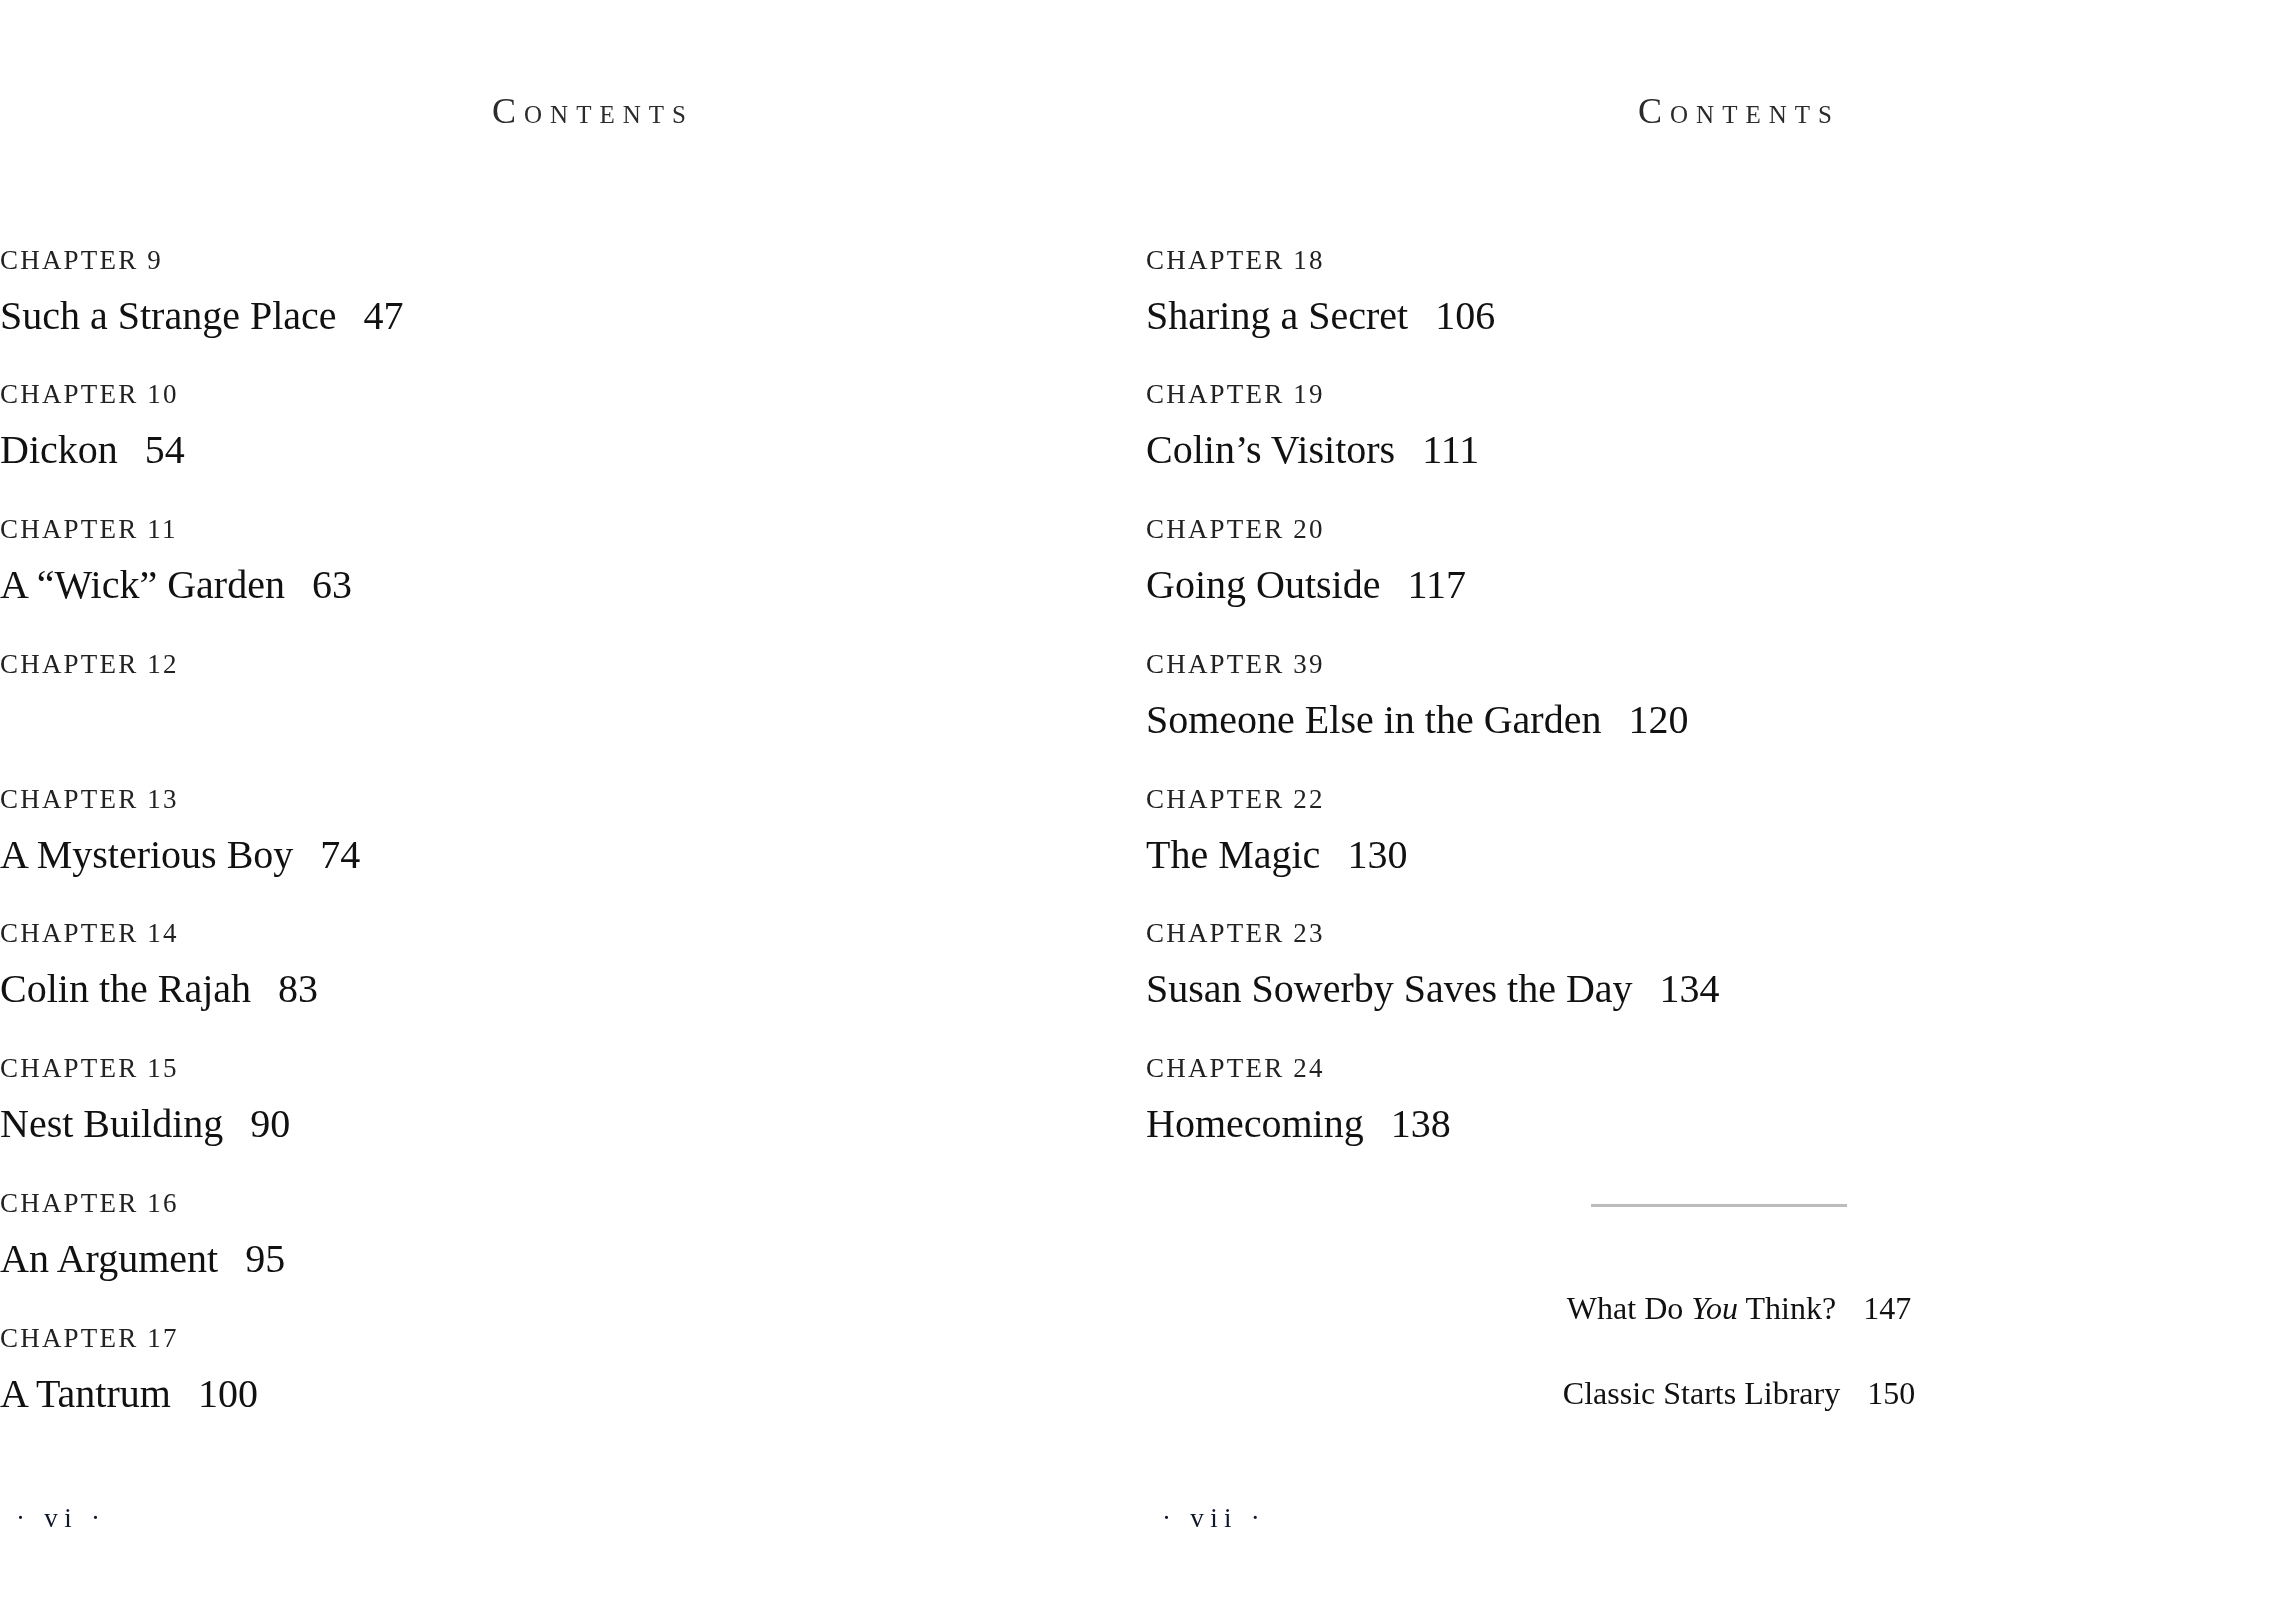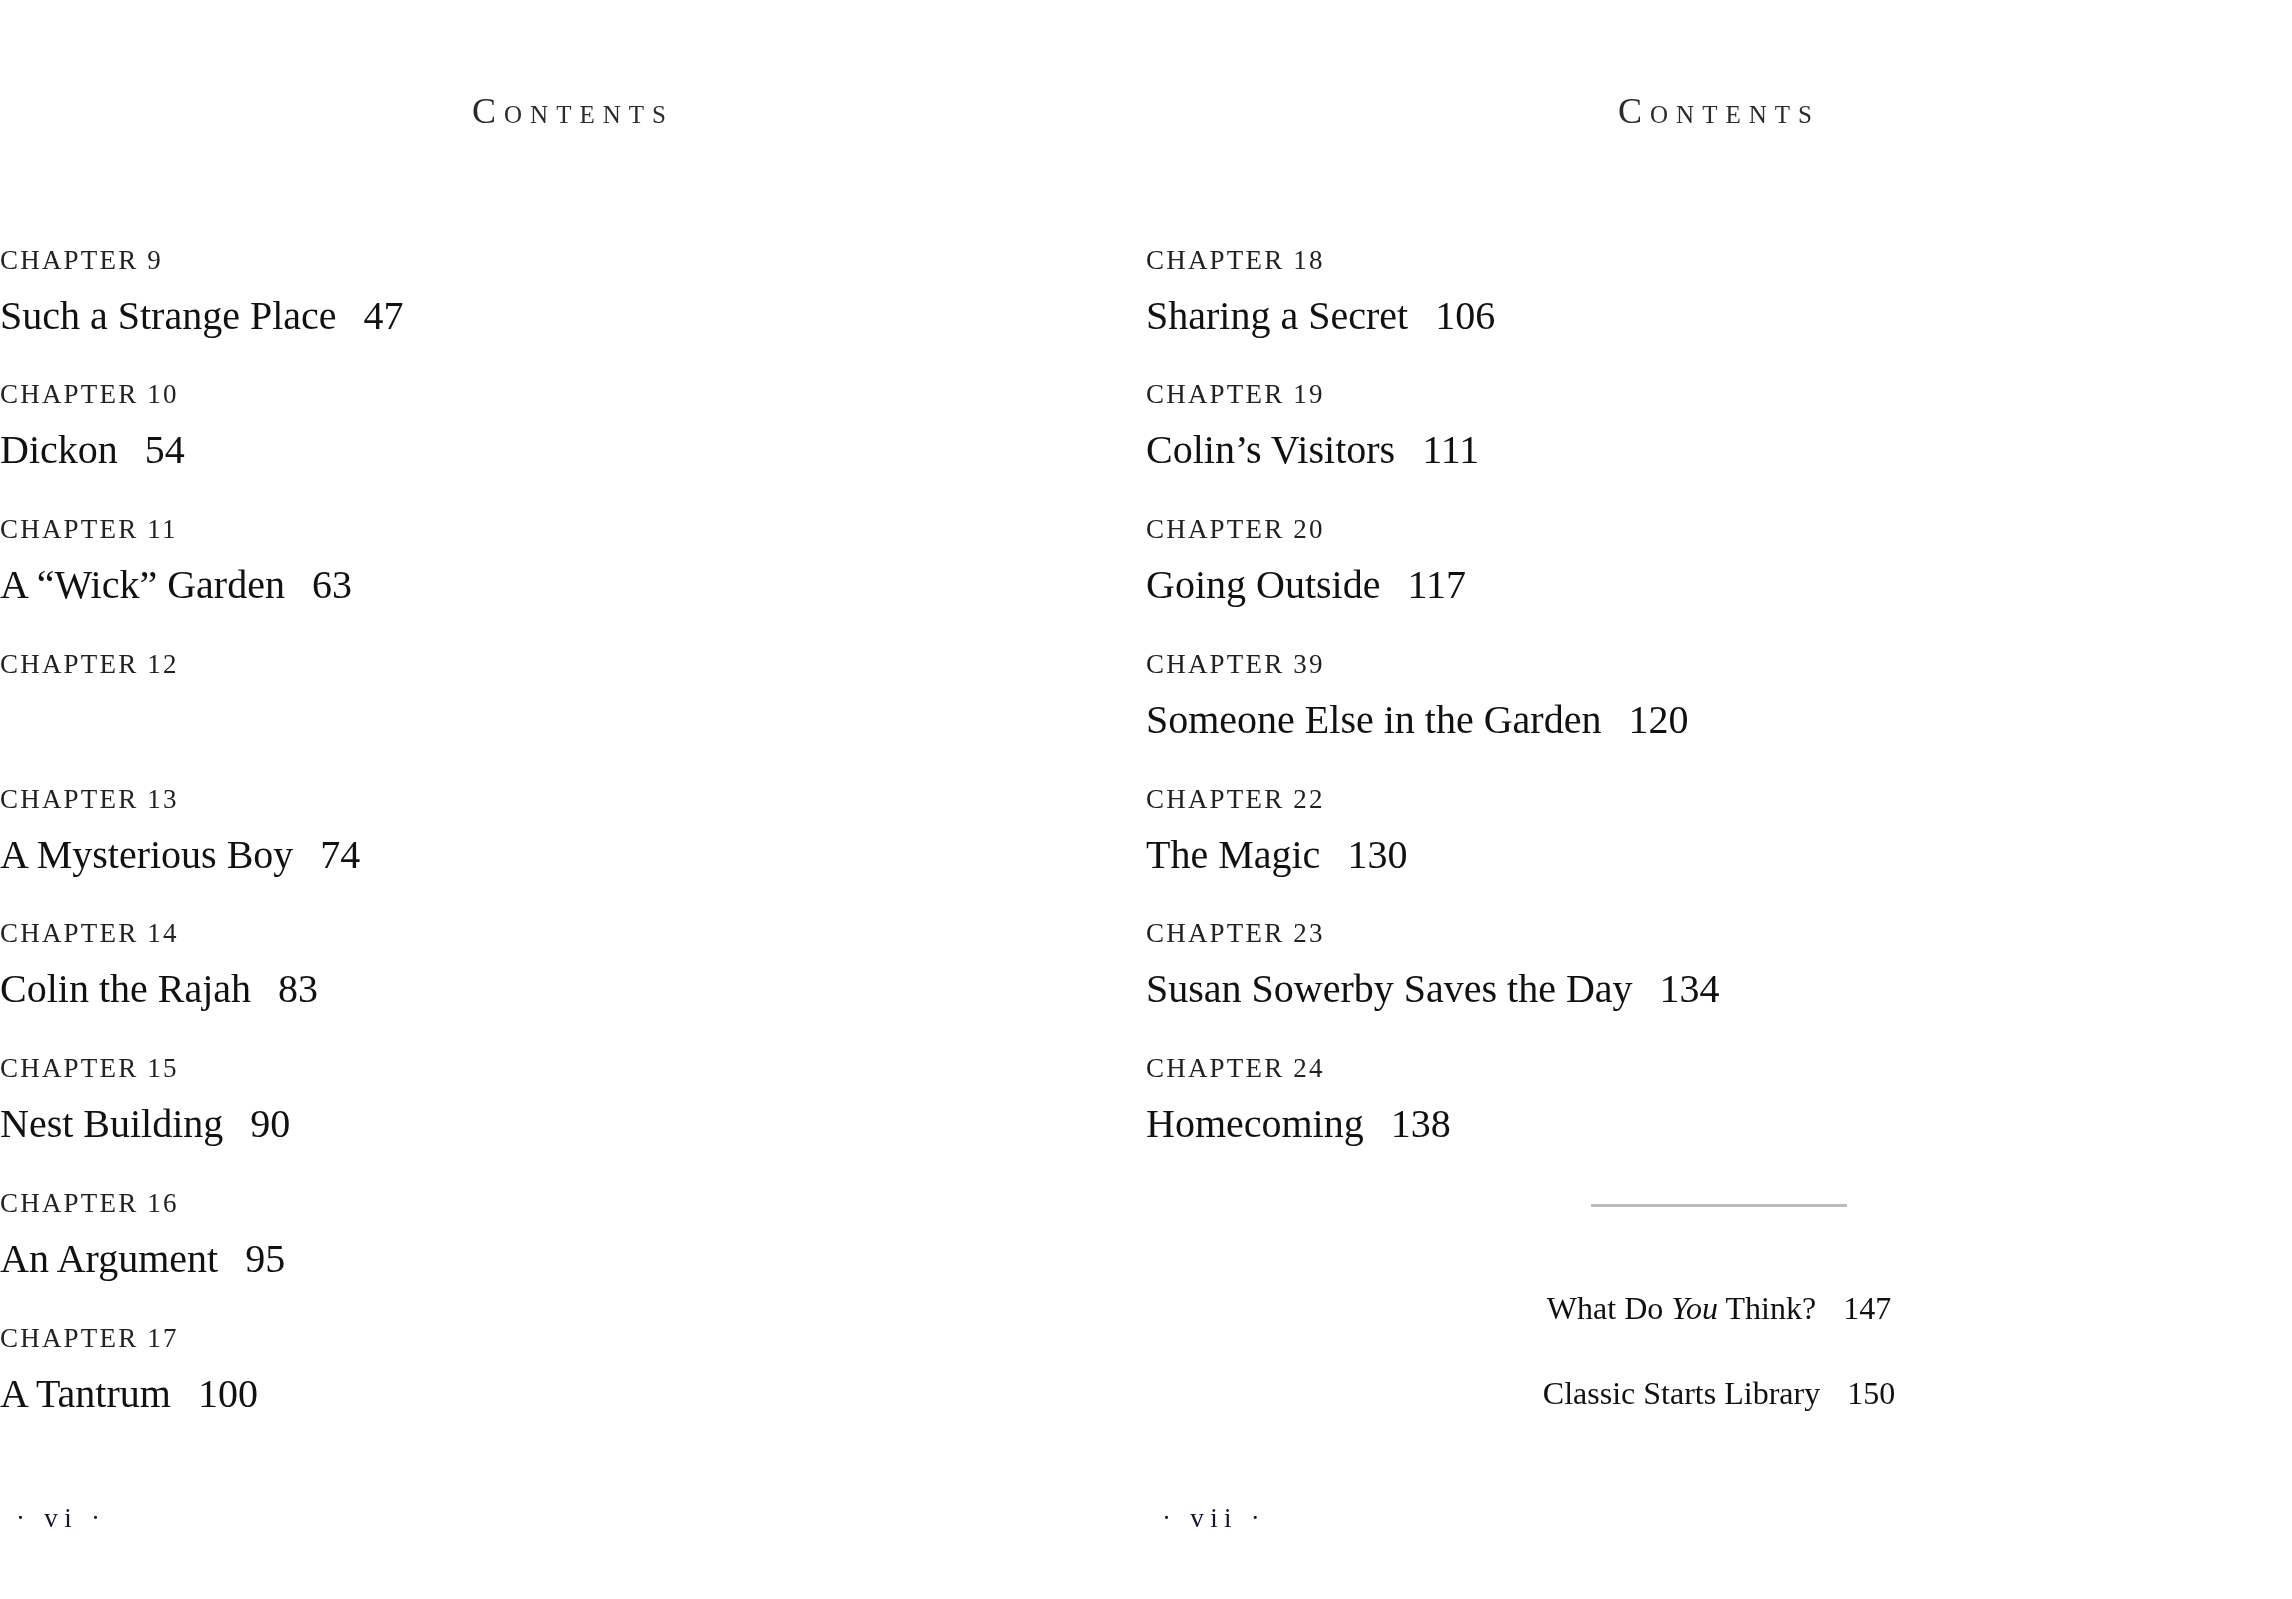--- a/index.html
+++ b/index.html
@@ -14,20 +14,21 @@
     overflow: hidden;
     font-family: "Liberation Serif", "DejaVu Serif", serif;
     color: #1a1a1a;
   }
   .page {
     position: absolute;
     top: 0;
     width: 1146px;
     height: 1600px;
     background: #ffffff;
+    padding-left: 40px;
   }
   .page-left  { left: 0; }
   .page-right { left: 1146px; }
 
   .contents-header {
     position: absolute;
     top: 90px;
     left: 0;
     width: 100%;
     text-align: center;

